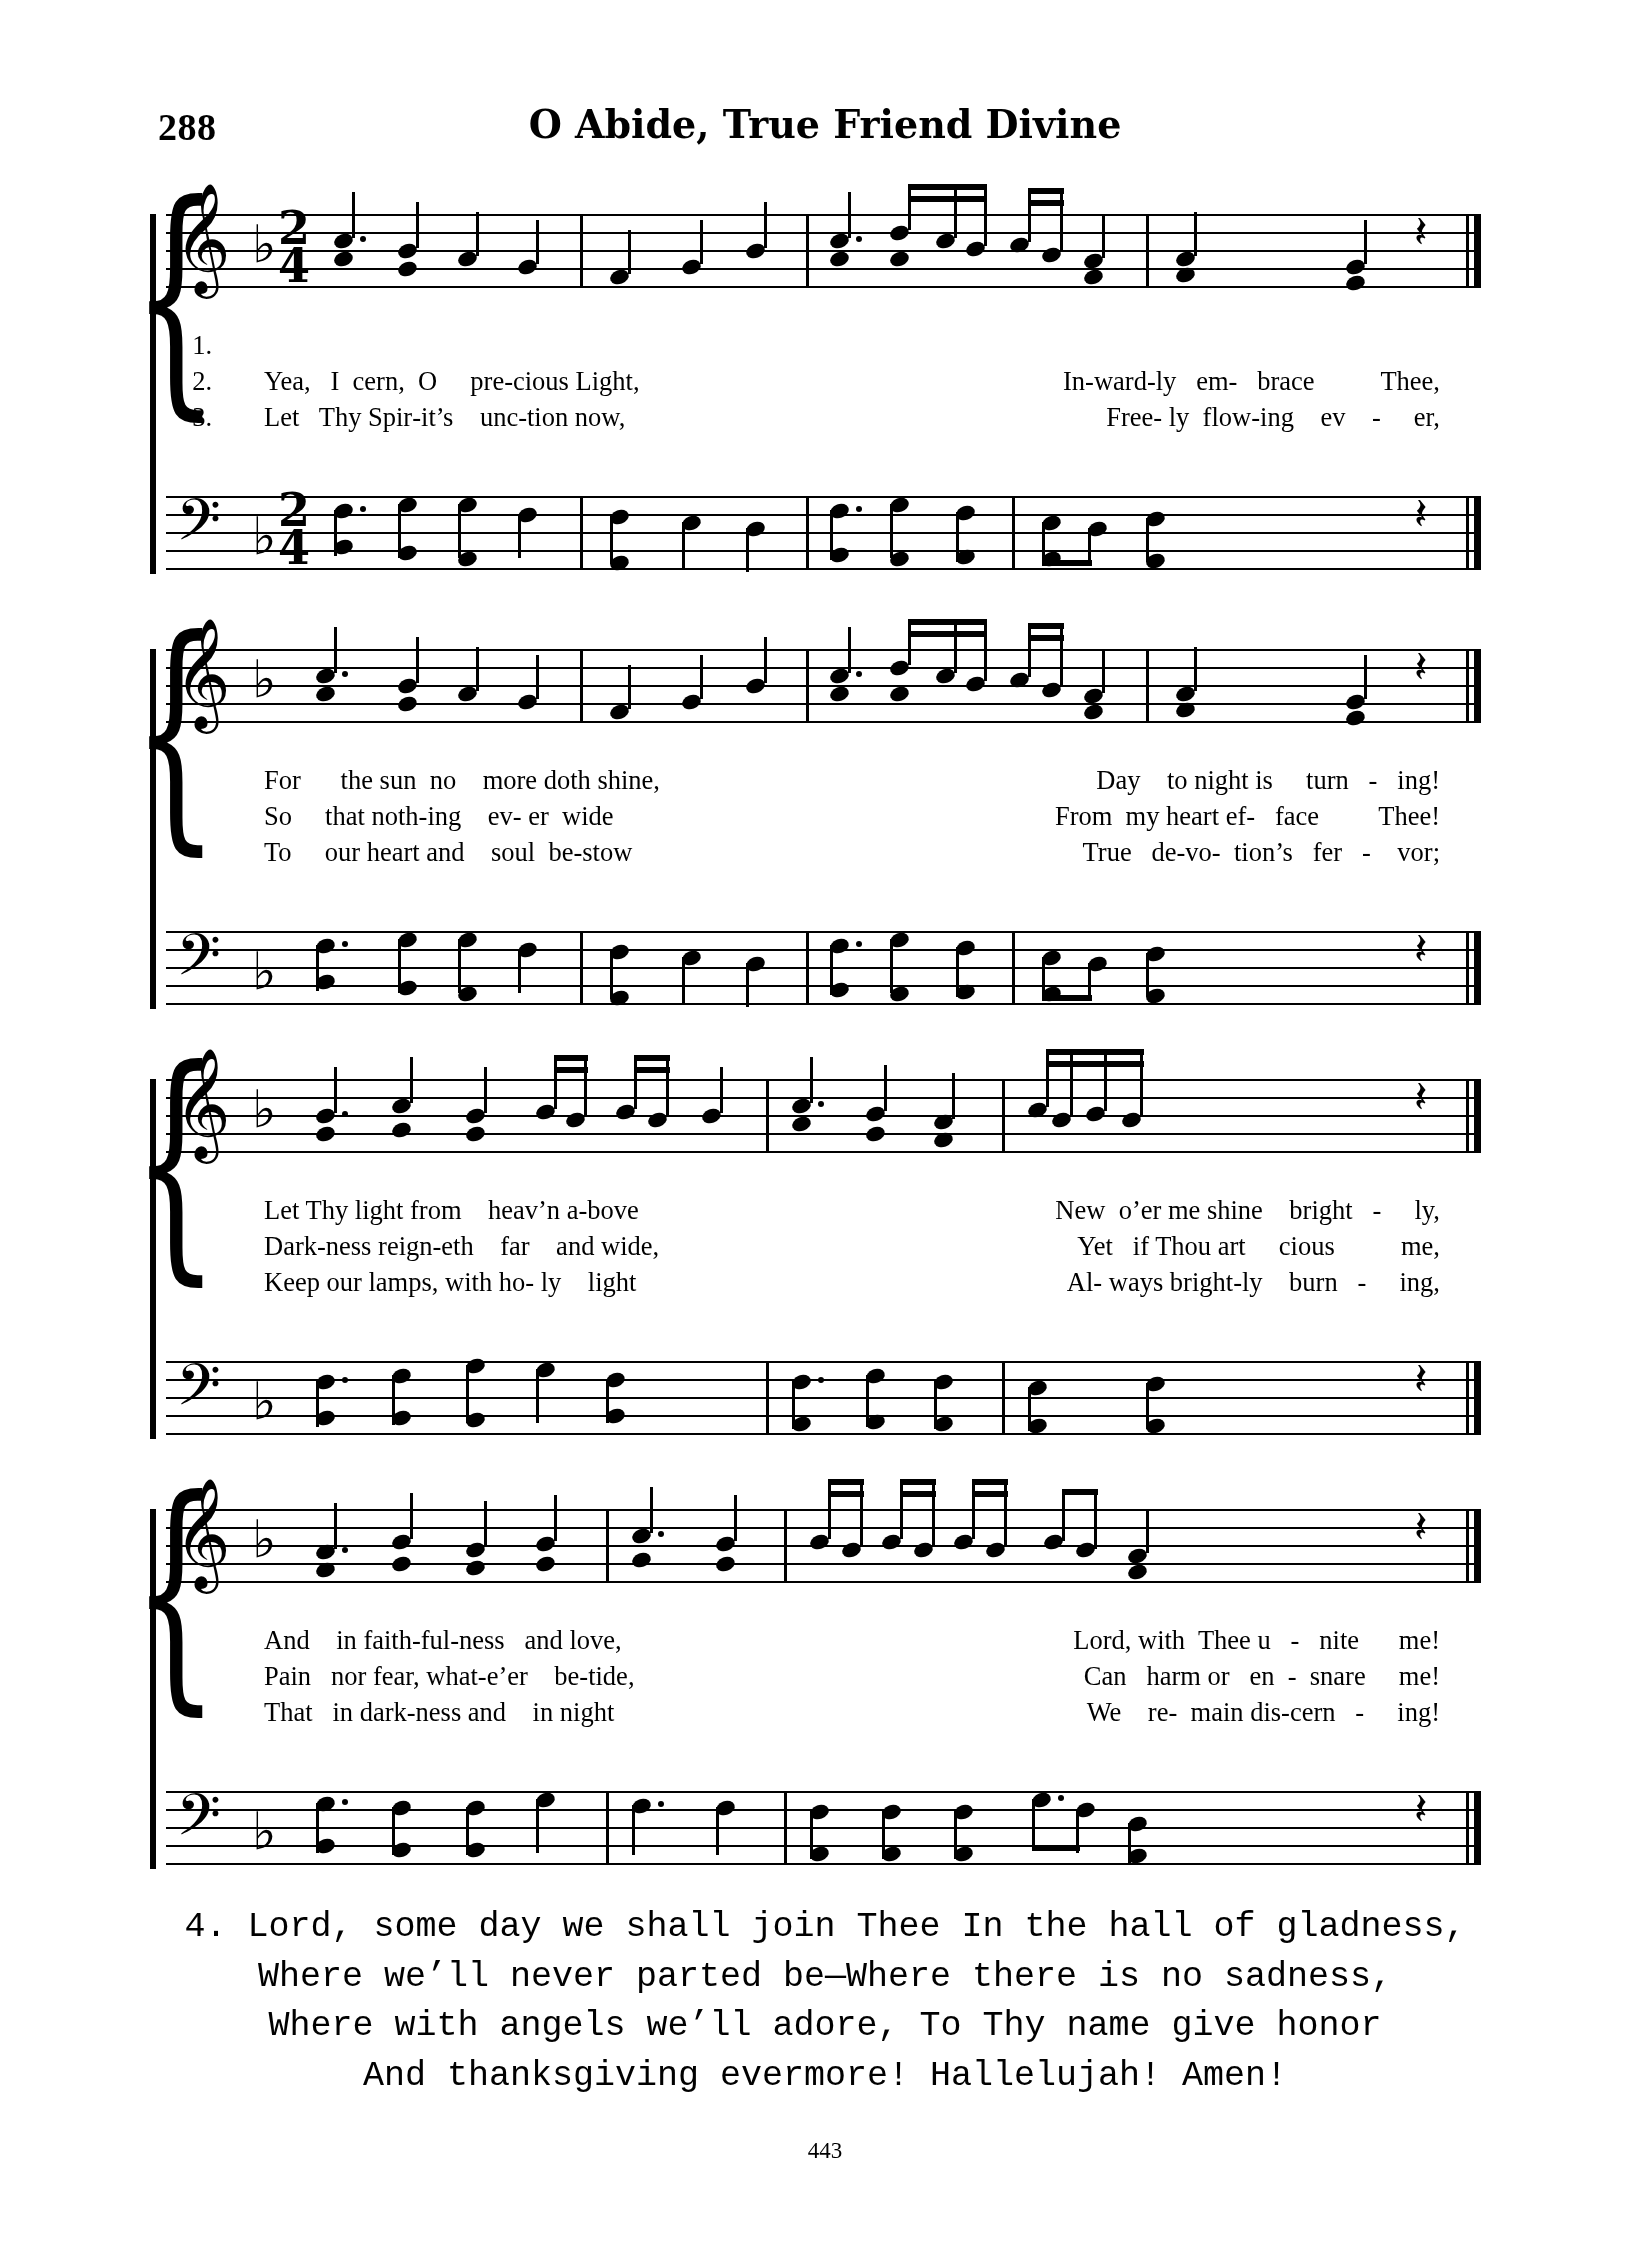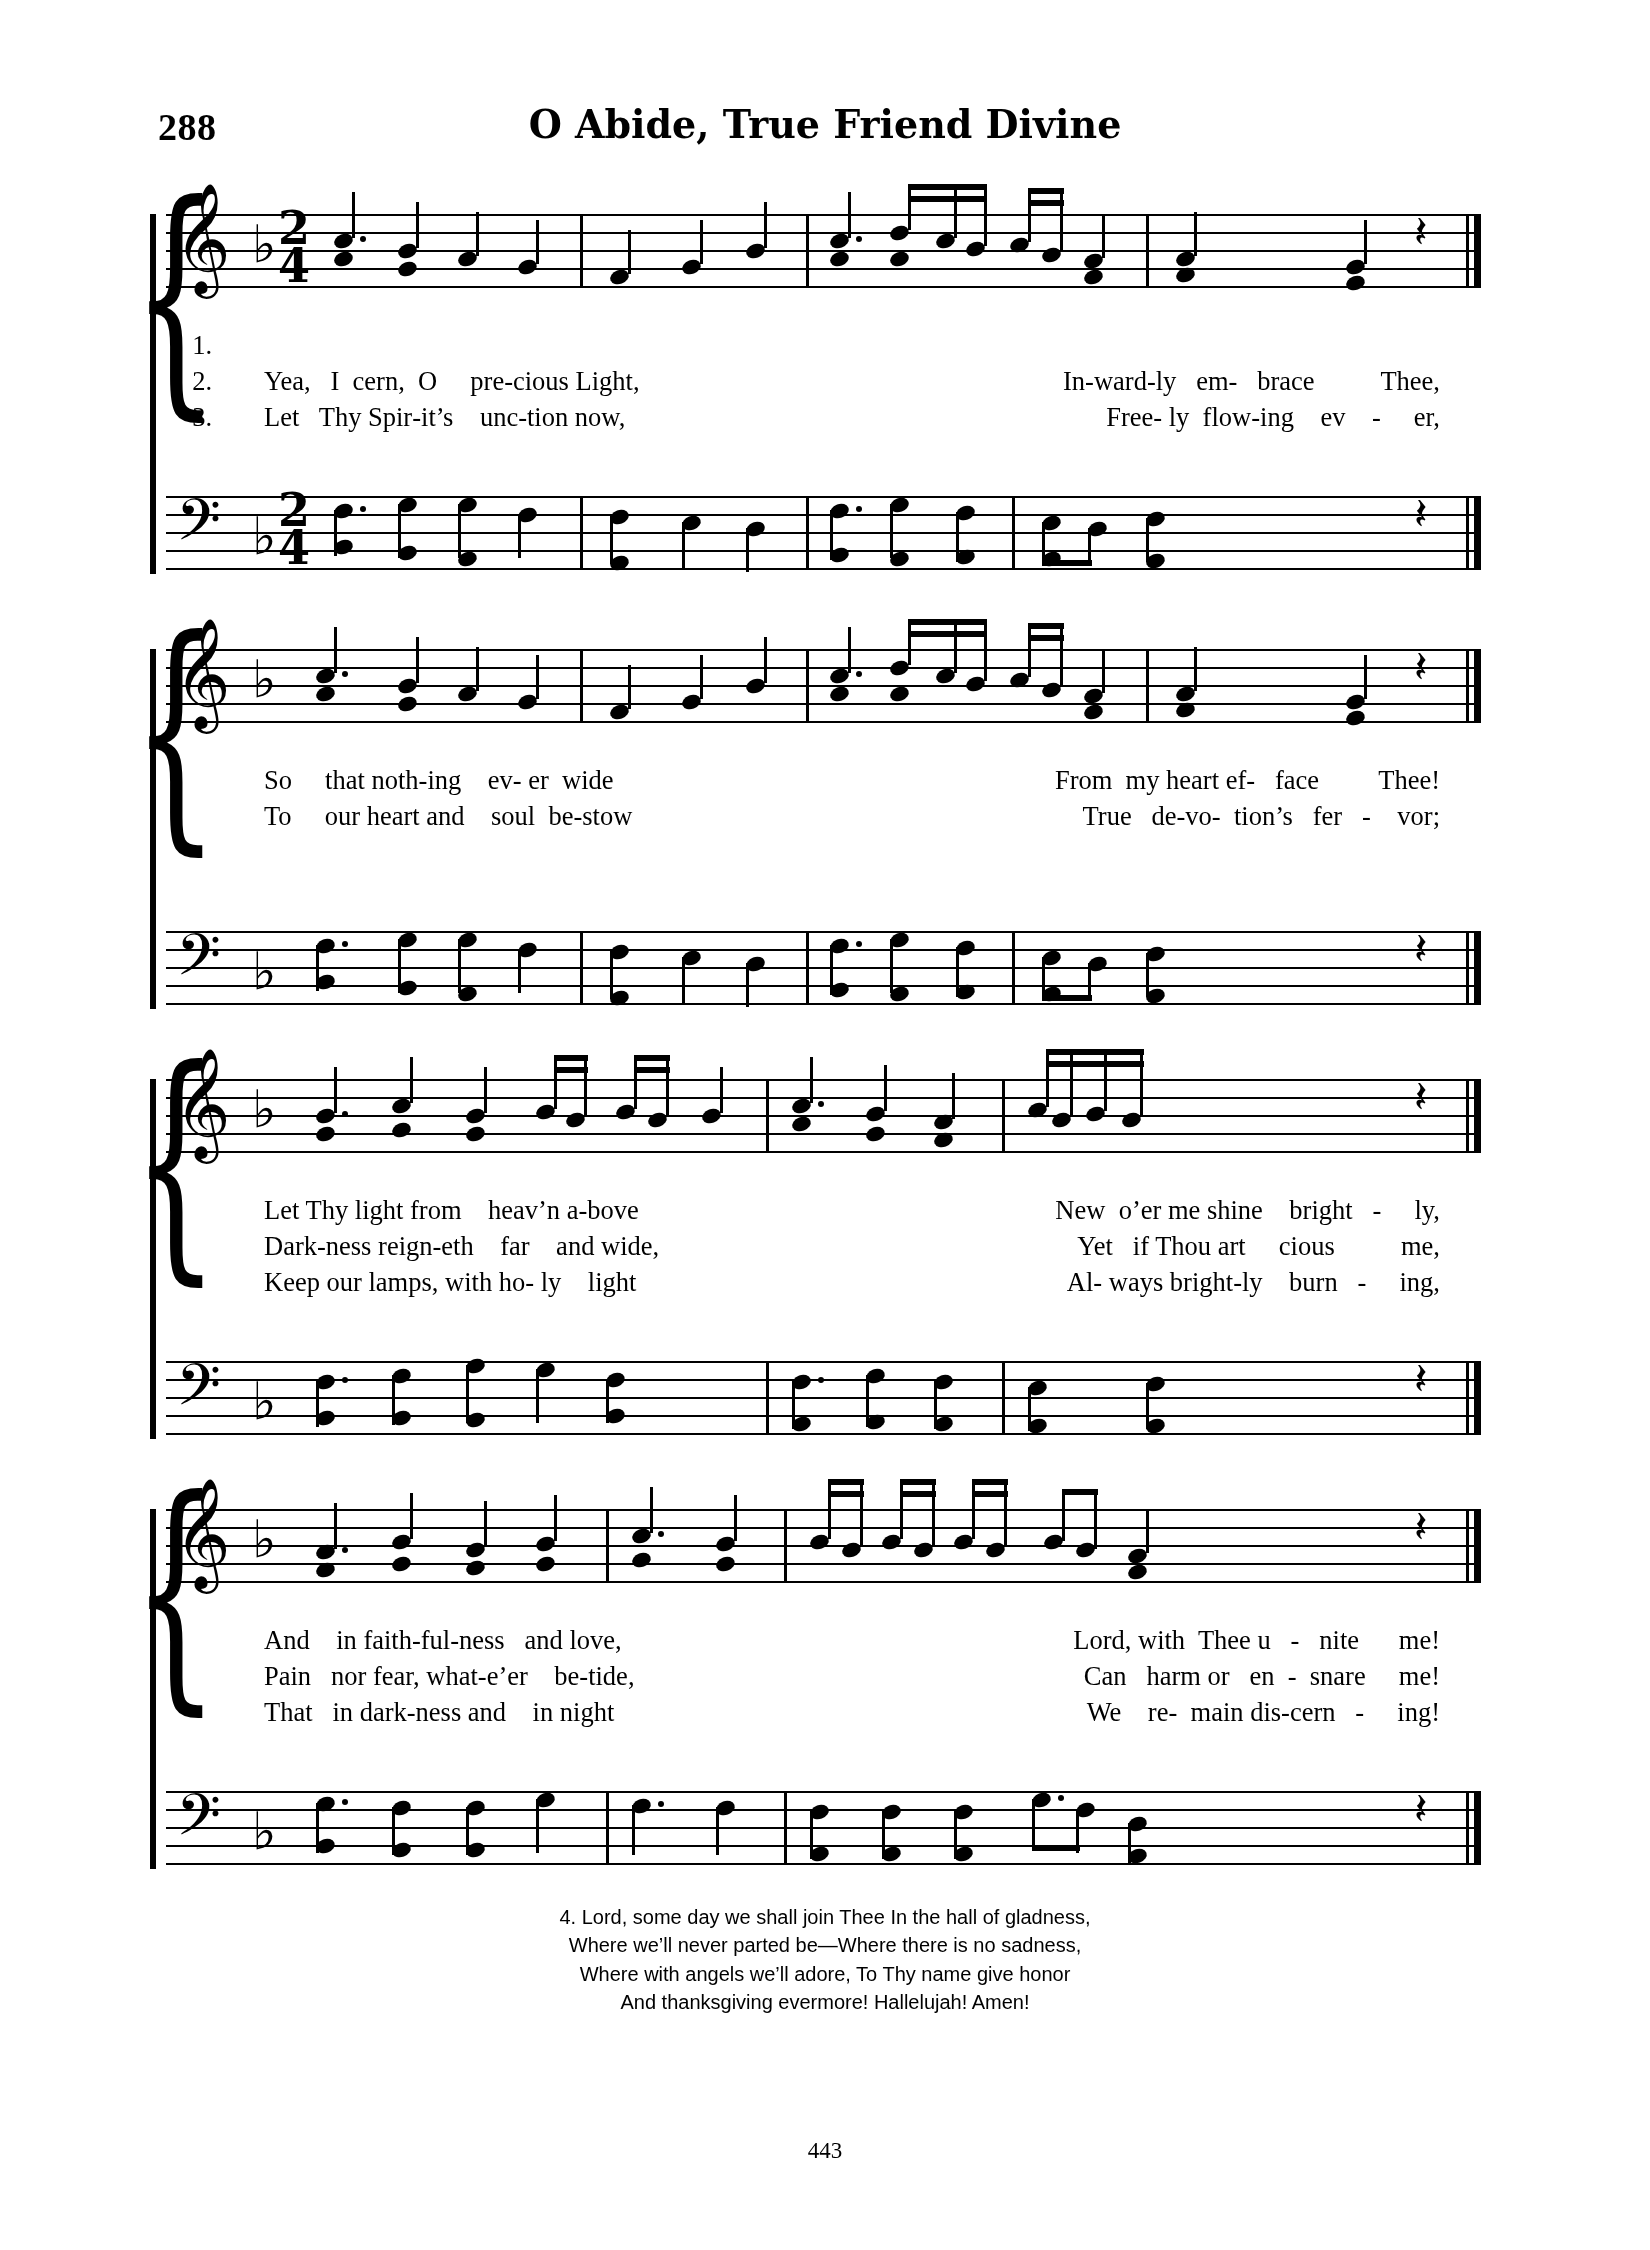--- a/index.html
+++ b/index.html
@@ -182,23 +182,23 @@
     padding-right: 40px;
   }
 
   
   .final-stanza {
     position: absolute;
     left: 0;
     right: 0;
     top: 1903px;
     text-align: center;
-    font-size: 20px;
+    font-size: 35px;
     line-height: 1.42;
-    font-family: Liberation Sans, sans-serif;
+    font-family: Liberation Mono, monospace;
   }
   .page-number {
     position: absolute;
     left: 0;
     right: 0;
     top: 2138px;
     text-align: center;
     font-size: 23px;
     font-family: "Liberation Serif", serif;
   }
@@ -435,20 +435,24 @@
       <div class="nh" style="left:1010px; top:54px;"></div>
       <div class="nh" style="left:1180px; top:46px;"></div>
         <div class="stem" style="left:1198px; top:6px; height:44px;"></div>
       <div class="nh" style="left:1180px; top:62px;"></div>
       <div class="flagrest" style="left:1248px; top:-4px;">𝄽</div>
       <div class="barline" style="left:1300px; top:0px; height:74px;"></div>
       <div class="barline thick" style="left:1308px; top:0px; height:74px;"></div>
     </div>
 
     <div class="lyric-block" style="left:16px; top:120px; width:1314px;">
+      <div class="lyric-row">
+        <span class="vnum"></span>
+        <span class="words"><span>For      the sun  no    more doth shine,</span><span>Day    to night is     turn   ‑   ing!</span></span>
+      </div>
       <div class="lyric-row">
         <span class="vnum"></span>
         <span class="words"><span>So     that noth‑ing    ev‑ er  wide</span><span>From  my heart ef‑   face         Thee!</span></span>
       </div>
       <div class="lyric-row">
         <span class="vnum"></span>
         <span class="words"><span>To     our heart and    soul  be‑stow</span><span>True   de‑vo‑  tion’s   fer   ‑    vor;</span></span>
       </div>
     </div>
 

